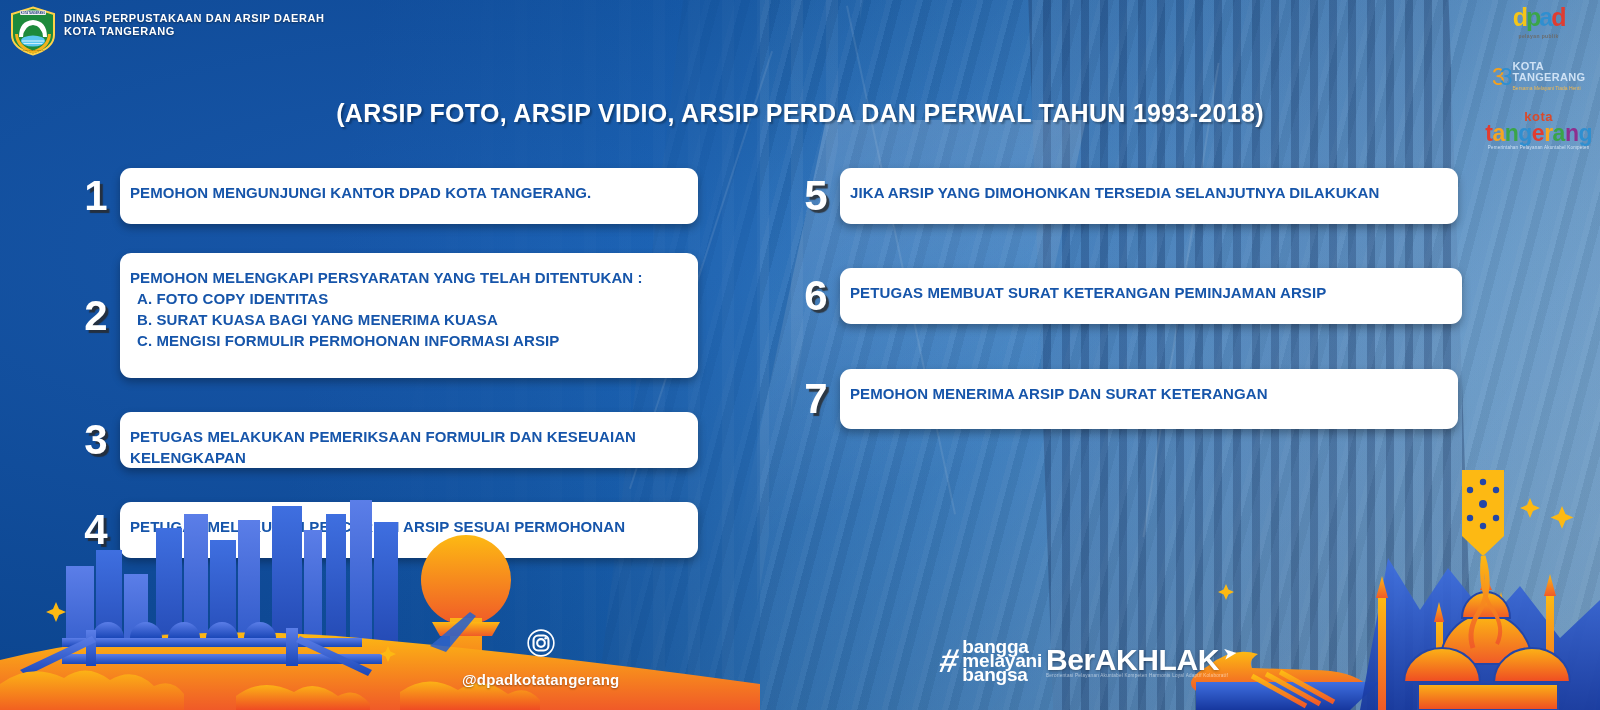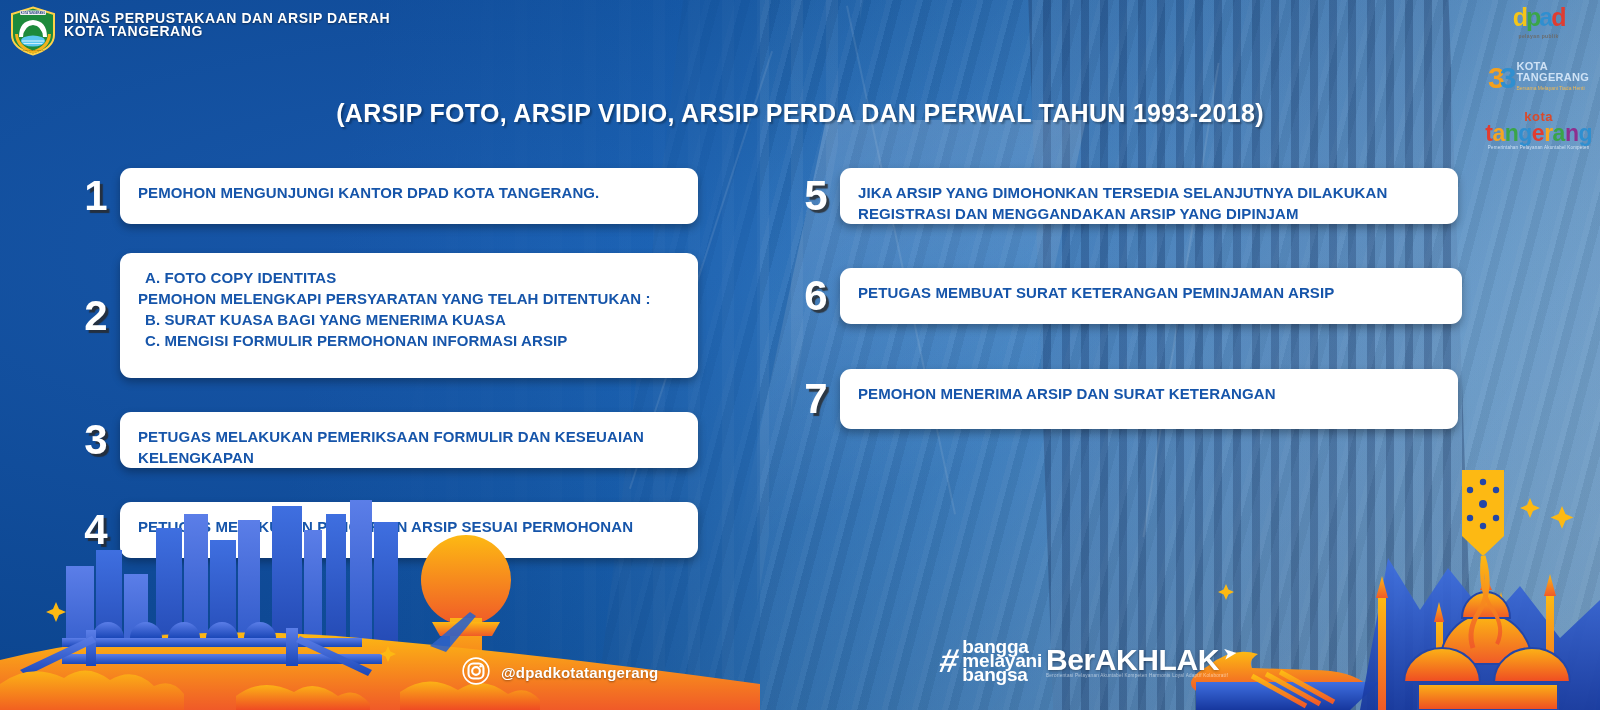--- a/index.html
+++ b/index.html
@@ -50,29 +50,29 @@
   }
   .vignette{
     position:absolute; inset:0;
     background:radial-gradient(120% 90% at 35% 35%, rgba(255,255,255,.06), rgba(0,0,0,.18) 95%);
   }
 
   
   .crest{ position:absolute; left:8px; top:6px; width:50px; height:50px; }
   .org-text{
     position:absolute; left:64px; top:12px;
-    color:#ffffff; font-weight:bold; font-size:14px; letter-spacing:.55px; line-height:13px;
+    color:#ffffff; font-weight:bold; font-size:11px; letter-spacing:.55px; line-height:13px;
     text-shadow:0 1px 2px rgba(0,0,0,.45);
   }
 
   .logos{ position:absolute; right:8px; top:6px; display:flex; align-items:center; gap:14px; height:48px;flex-direction:column;}
   .logo-dpad{ font-size:25px; font-weight:bold; letter-spacing:-2px; line-height:22px; position:relative;}
   .logo-dpad .tl{ display:block; font-size:5px; letter-spacing:.4px; color:#6b6b6b; font-weight:bold; text-align:center; margin-top:-3px;}
   .lg-33{ display:flex; align-items:center; gap:5px;}
-  .lg-33 .mark{ font-size:30px; font-weight:bold; color:#f5a01c; letter-spacing:-5px; line-height:1;}
+  .lg-33 .mark{ font-size:23px; font-weight:normal; color:#f5a01c; letter-spacing:-5px; line-height:1;}
   .lg-33 .mark i{ color:#2f8fd0; font-style:normal;}
   .lg-33 .txt{ color:#cfe2f5; font-size:11px; font-weight:bold; line-height:11px; letter-spacing:.3px;}
   .lg-33 .txt small{ display:block; font-size:5px; color:#f2b950; letter-spacing:0; font-weight:normal;}
   .logo-kota{ text-align:center; line-height:1; }
   .logo-kota .k{ font-size:13px; color:#d94a2b; font-weight:bold; letter-spacing:.5px;}
   .logo-kota .t{ font-size:23px; font-weight:bold; letter-spacing:-.5px; margin-top:-2px;}
   .logo-kota .s{ display:block; font-size:4.5px; color:#cfe2f5; letter-spacing:.2px; margin-top:1px;}
 
   
   .title{
@@ -90,21 +90,21 @@
   
   .step{ position:absolute; display:flex; align-items:center; }
   .num{
     color:#ffffff; font-weight:bold; font-size:42px; line-height:42px;
     text-shadow:3px 3px 1px rgba(40,40,40,.80);
     width:48px; text-align:center; flex:0 0 48px;
   }
   .card{
     background:#ffffff; border-radius:11px;
     box-shadow:0 4px 9px rgba(0,0,0,.30);
-    padding:14px 18px;
+    padding:14px 10px;
     color:#1655aa; font-weight:bold; font-size:15px; line-height:21px;
     letter-spacing:.1px;
   }
   .card .ln{ display:block; white-space:nowrap; }
   .card .ind{ padding-left:7px; }
 
   
   .bottomart{ position:absolute; left:0; bottom:0; width:1600px; height:240px; }
   .fitem{ position:absolute; display:flex; align-items:center; gap:11px; color:#fff; font-weight:bold; font-size:15px; letter-spacing:.2px; text-shadow:0 1px 2px rgba(0,0,0,.4);}
   .bmb{ position:absolute; left:940px; top:640px; display:flex; align-items:center; gap:6px;}
@@ -174,22 +174,22 @@
   <div class="step" style="left:72px; top:168px; width:630px;">
     <div class="num">1</div>
     <div class="card" style="width:578px;height:56px;">
       <span class="ln">PEMOHON MENGUNJUNGI KANTOR DPAD KOTA TANGERANG.</span>
     </div>
   </div>
 
   <div class="step" style="left:72px; top:253px; width:630px;">
     <div class="num">2</div>
     <div class="card" style="width:578px;height:125px;">
+      <span class="ln">PEMOHON MELENGKAPI PERSYARATAN YANG TELAH DITENTUKAN :</span>
       <span class="ln ind">A. FOTO COPY IDENTITAS</span>
-      <span class="ln">PEMOHON MELENGKAPI PERSYARATAN YANG TELAH DITENTUKAN :</span>
       <span class="ln ind">B. SURAT KUASA BAGI YANG MENERIMA KUASA</span>
       <span class="ln ind">C. MENGISI FORMULIR PERMOHONAN INFORMASI ARSIP</span>
     </div>
   </div>
 
   <div class="step" style="left:72px; top:412px; width:630px;">
     <div class="num">3</div>
     <div class="card" style="width:578px;height:56px;">
       <span class="ln">PETUGAS MELAKUKAN PEMERIKSAAN FORMULIR DAN KESEUAIAN</span>
       <span class="ln">KELENGKAPAN</span>
@@ -200,21 +200,20 @@
     <div class="num">4</div>
     <div class="card" style="width:578px;height:56px;">
       <span class="ln">PETUGAS MELAKUKAN PENCARIAN ARSIP SESUAI PERMOHONAN</span>
     </div>
   </div>
 
   <div class="step" style="left:792px; top:168px; width:670px;">
     <div class="num">5</div>
     <div class="card" style="width:618px;height:56px;">
       <span class="ln">JIKA ARSIP YANG DIMOHONKAN TERSEDIA SELANJUTNYA DILAKUKAN</span>
-      <span class="ln">REGISTRASI DAN MENGGANDAKAN ARSIP YANG DIPINJAM</span>
     </div>
   </div>
 
   <div class="step" style="left:792px; top:268px; width:670px;">
     <div class="num">6</div>
     <div class="card" style="width:648px;height:56px;">
       <span class="ln">PETUGAS MEMBUAT SURAT KETERANGAN PEMINJAMAN ARSIP</span>
     </div>
   </div>
 
@@ -337,21 +336,21 @@
 
     <g fill="#fdb913">
       <path d="M56 132 l3 7 l7 3 l-7 3 l-3 7 l-3 -7 l-7 -3 l7 -3 z"></path>
       <path d="M388 176 l2.4 5.6 l5.6 2.4 l-5.6 2.4 l-2.4 5.6 l-2.4 -5.6 l-5.6 -2.4 l5.6 -2.4 z"></path>
       <path d="M1226 114 l2.4 5.6 l5.6 2.4 l-5.6 2.4 l-2.4 5.6 l-2.4 -5.6 l-5.6 -2.4 l5.6 -2.4 z"></path>
       <path d="M1530 28 l3 7 l7 3 l-7 3 l-3 7 l-3 -7 l-7 -3 l7 -3 z"></path>
       <path d="M1562 36 l3.4 8 l8 3.4 l-8 3.4 l-3.4 8 l-3.4 -8 l-8 -3.4 l8 -3.4 z"></path>
     </g>
   </svg>
 
-  <div class="fitem" style="left:462px; bottom:22px;">
+  <div class="fitem" style="left:462px; bottom:22px;flex-direction:column;">
     <span>
       <svg width="28" height="28" viewBox="0 0 24 24">
         <circle cx="12" cy="12" r="11" fill="none" stroke="#fff" stroke-width="1.4"></circle>
         <rect x="5.6" y="5.6" width="12.8" height="12.8" rx="4" fill="none" stroke="#fff" stroke-width="1.8"></rect>
         <circle cx="12" cy="12" r="3.3" fill="none" stroke="#fff" stroke-width="1.8"></circle>
         <circle cx="16" cy="8" r="1.1" fill="#fff"></circle>
       </svg>
     </span>
     <span>@dpadkotatangerang</span>
   </div>

